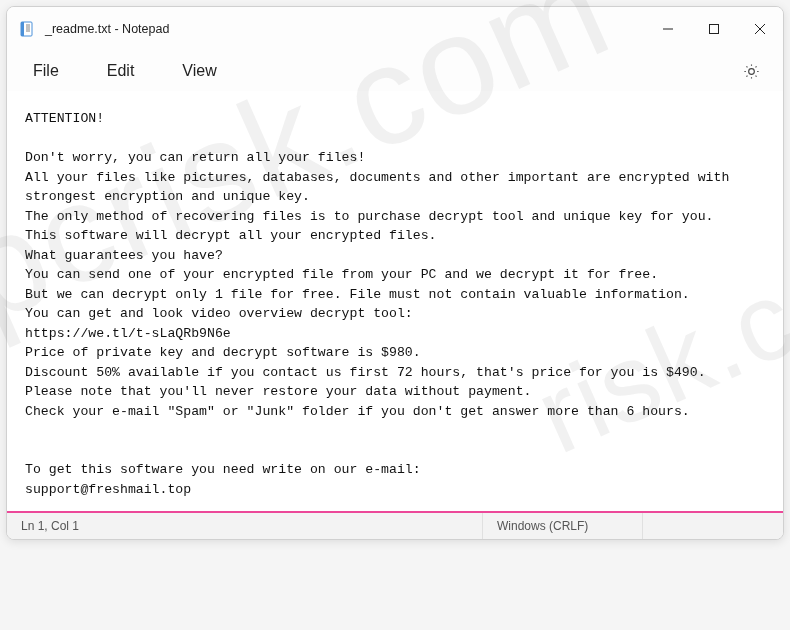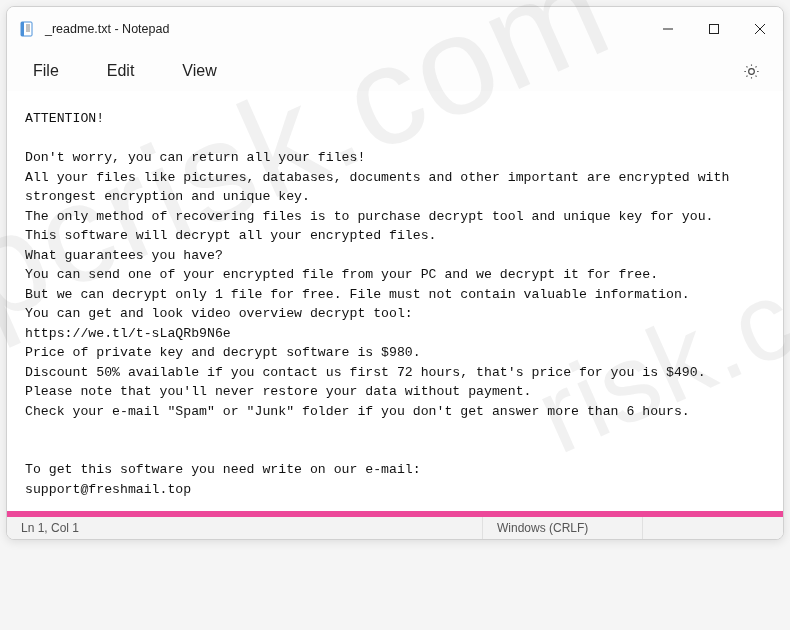--- a/index.html
+++ b/index.html
@@ -90,21 +90,21 @@
       font-size: 13.2px;
       line-height: 19.5px;
       color: #111;
       white-space: pre-wrap;
       word-wrap: break-word;
       margin-top: 6px;
     }
     .statusbar {
       height: 28px;
       background: #f3f3f3;
-      border-top: 6px solid #ec4899;
+      border-top: 2px solid #ec4899;
       display: flex;
       align-items: center;
       font-size: 12px;
       color: #555;
     }
     .status-cell {
       padding: 0 14px;
       border-right: 1px solid #e0e0e0;
       height: 100%;
       display: flex;

